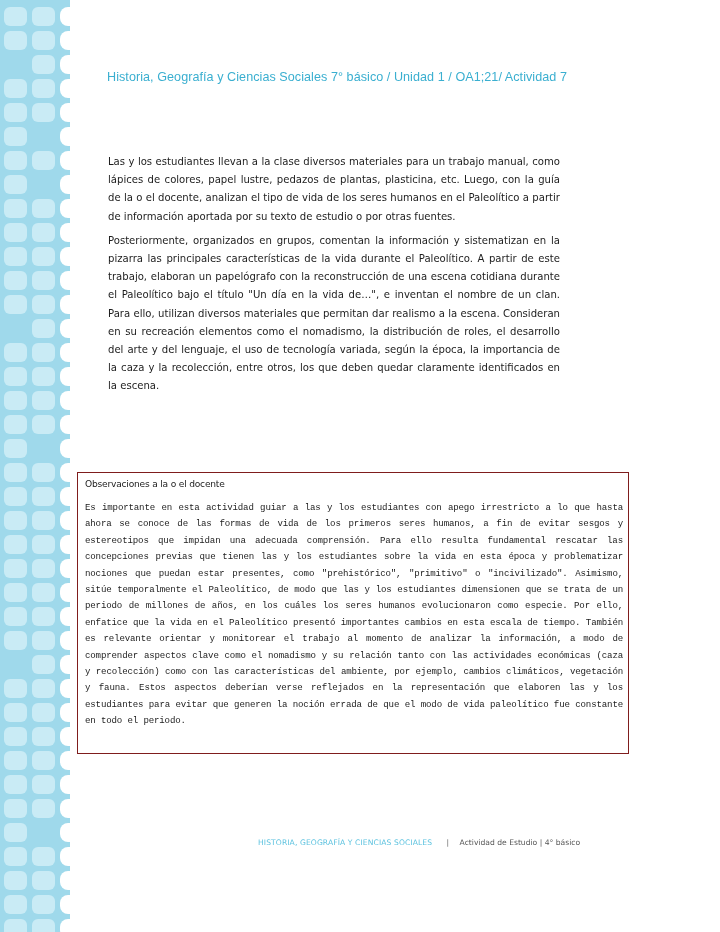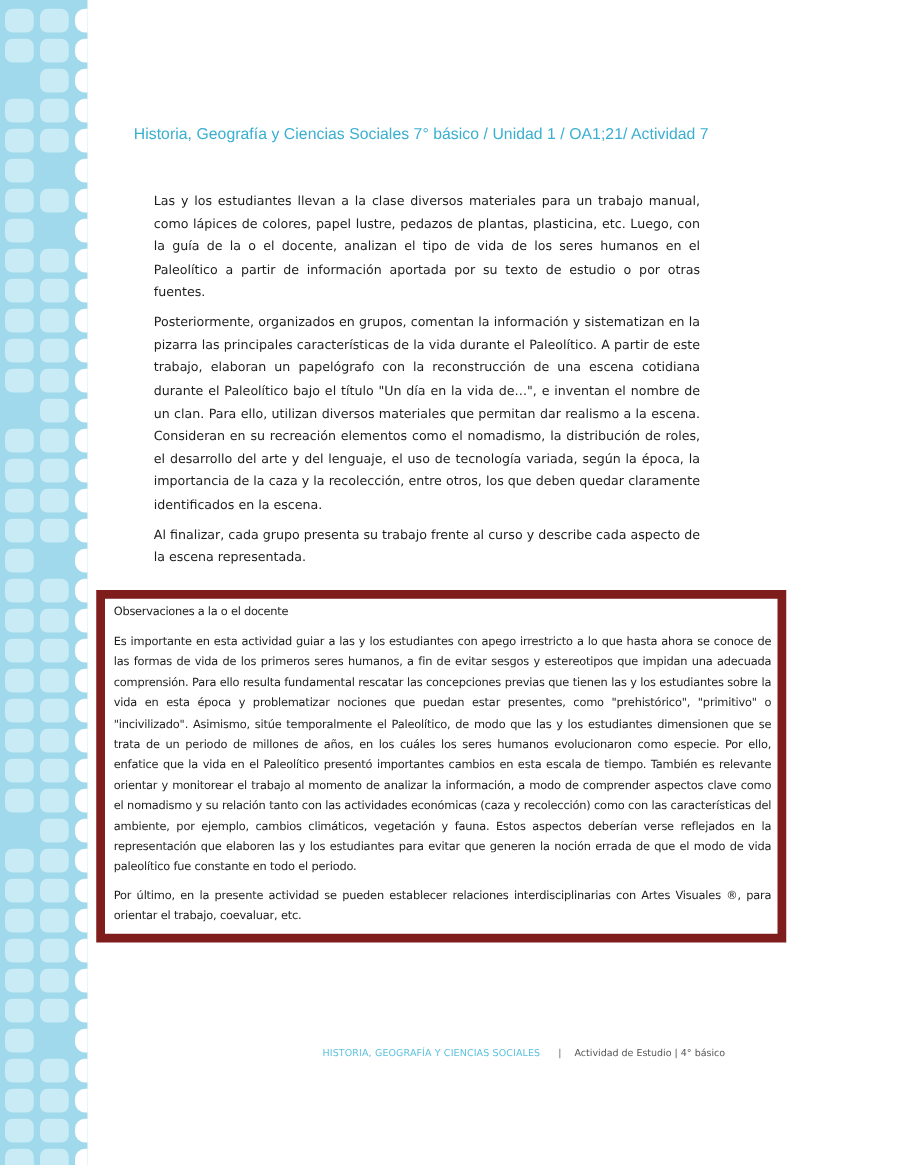--- a/index.html
+++ b/index.html
@@ -45,66 +45,67 @@
     .cell.empty { background: transparent; }
     .cell.tab {
       background: #ffffff;
       border-radius: 8px 0 0 8px;
       width: 30px;
     }
 
     .header-title {
       position: absolute;
       left: 107px;
-      top: 100px;
+      top: 70px;
       font-family: "Liberation Sans", sans-serif;
       font-size: 12.6px;
       color: #3aafd0;
       white-space: nowrap;
       letter-spacing: 0.05px;
     }
 
     .body-text {
       position: absolute;
       left: 108px;
       top: 153px;
       width: 452px;
       font-family: "DejaVu Sans", sans-serif;
       font-size: 10.1px;
       line-height: 18.2px;
       text-align: justify;
       color: #1c1c1c;
     }
     .body-text p {
-      margin: 0 0 6px 15px;
+      margin: 0 0 6px 0;
     }
 
     .obs-box {
       position: absolute;
       left: 77px;
       top: 472px;
       width: 552px;
       height: 282px;
-      border: 7px solid #7f1d1d;
+      border: 1px solid #7f1d1d;
       box-sizing: border-box;
       padding: 4px 5px 0 7px;
       font-family: "DejaVu Sans", sans-serif;
       font-size: 9.1px;
       color: #1c1c1c;
     }
     .obs-title {
       margin: 0 0 9px 0;
       line-height: 14px;
       letter-spacing: -0.2px;
     }
     .obs-box p {
       margin: 0 0 6px 0;
       line-height: 16.4px;
       text-align: justify;
       letter-spacing: -0.15px;
+      font-family: Liberation Mono, monospace;
     }
 
     .footer {
       position: absolute;
       left: 258px;
       top: 838px;
       white-space: nowrap;
       font-family: "DejaVu Sans", sans-serif;
       font-size: 7.6px;
       color: #555555;
@@ -241,27 +242,25 @@
       <div class="cell"></div>
       <div class="cell tab"></div>
     </div>
 </div>
 
 <div class="header-title">Historia, Geografía y Ciencias Sociales 7° básico / Unidad 1 / OA1;21/ Actividad 7</div>
 
 <div class="body-text">
   <p>Las y los estudiantes llevan a la clase diversos materiales para un trabajo manual, como lápices de colores, papel lustre, pedazos de plantas, plasticina, etc. Luego, con la guía de la o el docente, analizan el tipo de vida de los seres humanos en el Paleolítico a partir de información aportada por su texto de estudio o por otras fuentes.</p>
   <p>Posteriormente, organizados en grupos, comentan la información y sistematizan en la pizarra las principales características de la vida durante el Paleolítico. A partir de este trabajo, elaboran un papelógrafo con la reconstrucción de una escena cotidiana durante el Paleolítico bajo el título "Un día en la vida de…", e inventan el nombre de un clan. Para ello, utilizan diversos materiales que permitan dar realismo a la escena. Consideran en su recreación elementos como el nomadismo, la distribución de roles, el desarrollo del arte y del lenguaje, el uso de tecnología variada, según la época, la importancia de la caza y la recolección, entre otros, los que deben quedar claramente identificados en la escena.</p>
-  <p>Al finalizar, cada grupo presenta su trabajo frente al curso y describe cada aspecto de la escena representada.</p>
 </div>
 
 <div class="obs-box">
   <div class="obs-title">Observaciones a la o el docente</div>
   <p>Es importante en esta actividad guiar a las y los estudiantes con apego irrestricto a lo que hasta ahora se conoce de las formas de vida de los primeros seres humanos, a fin de evitar sesgos y estereotipos que impidan una adecuada comprensión. Para ello resulta fundamental rescatar las concepciones previas que tienen las y los estudiantes sobre la vida en esta época y problematizar nociones que puedan estar presentes, como "prehistórico", "primitivo" o "incivilizado". Asimismo, sitúe temporalmente el Paleolítico, de modo que las y los estudiantes dimensionen que se trata de un periodo de millones de años, en los cuáles los seres humanos evolucionaron como especie. Por ello, enfatice que la vida en el Paleolítico presentó importantes cambios en esta escala de tiempo. También es relevante orientar y monitorear el trabajo al momento de analizar la información, a modo de comprender aspectos clave como el nomadismo y su relación tanto con las actividades económicas (caza y recolección) como con las características del ambiente, por ejemplo, cambios climáticos, vegetación y fauna. Estos aspectos deberían verse reflejados en la representación que elaboren las y los estudiantes para evitar que generen la noción errada de que el modo de vida paleolítico fue constante en todo el periodo.</p>
-  <p>Por último, en la presente actividad se pueden establecer relaciones interdisciplinarias con Artes Visuales ®, para orientar el trabajo, coevaluar, etc.</p>
 </div>
 
 <div class="footer">
   <span class="subject">HISTORIA, GEOGRAFÍA Y CIENCIAS SOCIALES</span>
   <span class="sep">|</span>
   <span>Actividad de Estudio</span>
   <span>| 4° básico</span>
 </div>
 
 </body></html>

